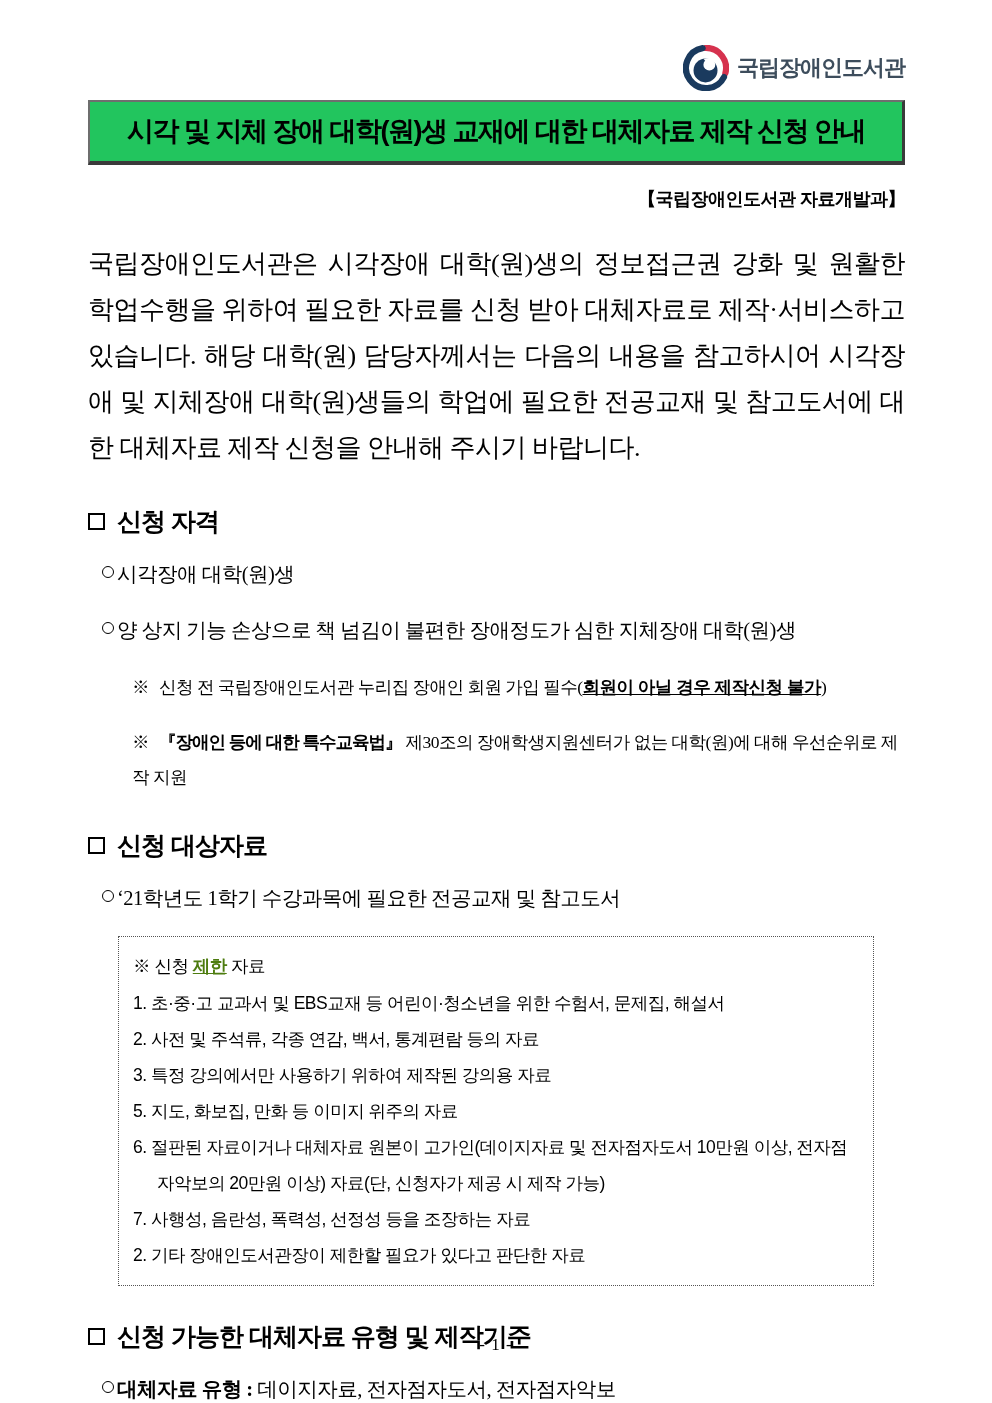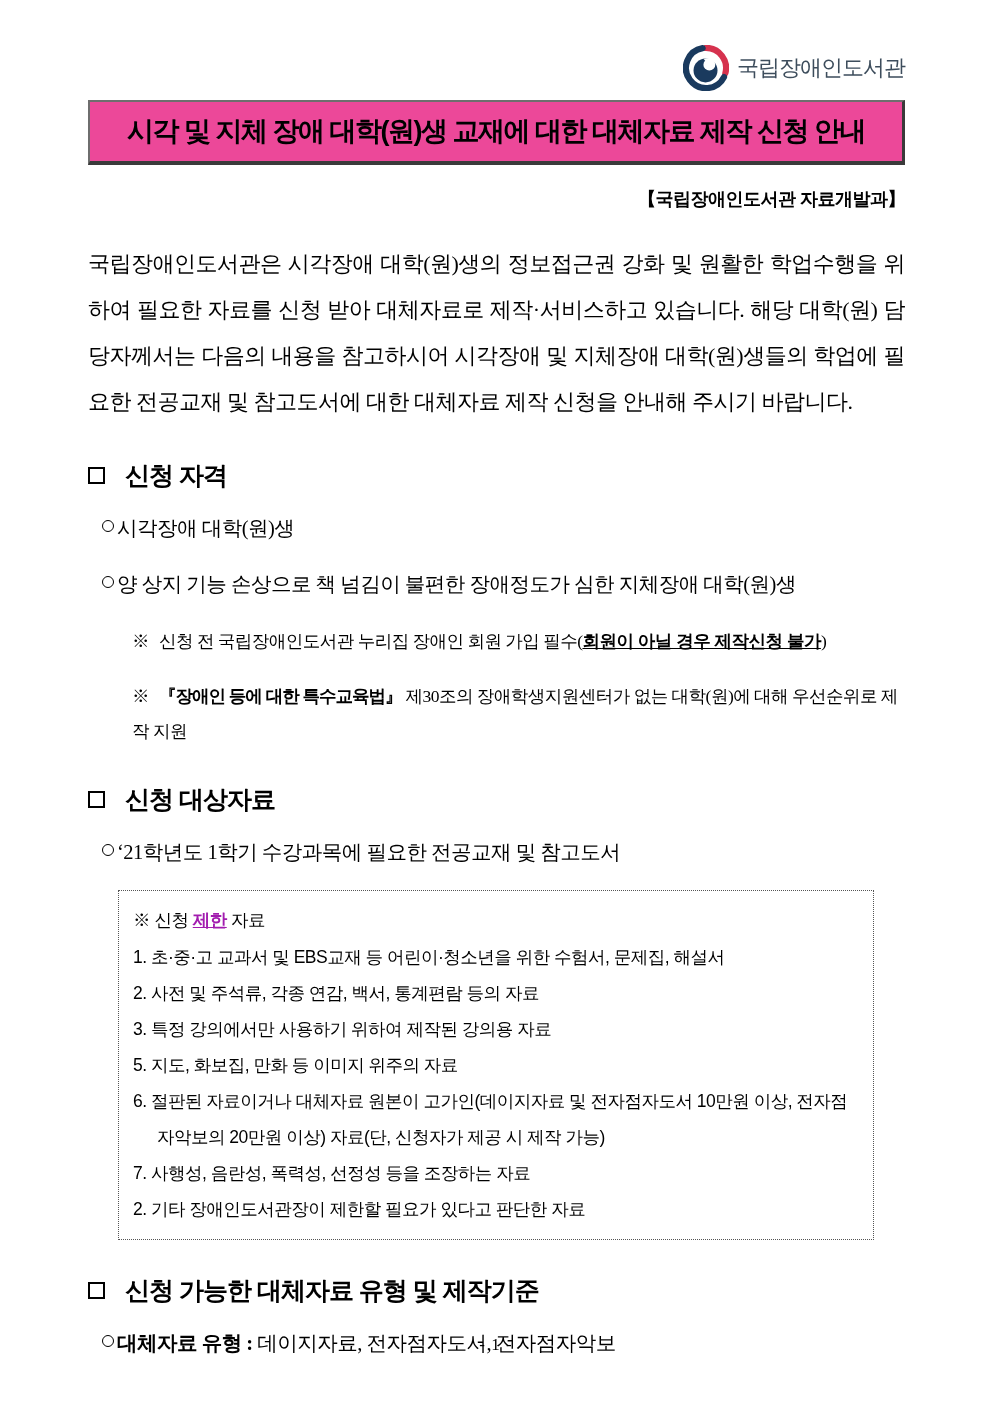--- a/index.html
+++ b/index.html
@@ -9,64 +9,64 @@
     box-sizing:border-box;
     background:#fff;
     padding:42px 87px 0 88px;
     font-family:"Liberation Serif", serif;
     color:#000;
     overflow:hidden;
   }
   
   .logo-row{display:flex;justify-content:flex-end;align-items:center;height:52px;margin-bottom:6px;}
   .logo{display:flex;align-items:center;gap:8px;}
-  .logo-text{font-family:"Liberation Sans",sans-serif;font-weight:normal;font-size:22px;color:#3d4d5c;letter-spacing:-1px;}
+  .logo-text{font-family:"Liberation Sans",sans-serif;font-weight:bold;font-size:22px;color:#3d4d5c;letter-spacing:-1px;}
   
   .banner{
-    background:#ec4899;
+    background:#22c55e;
     border:2px solid #6e6e6e;
     border-right:3px solid #3a3a3a;
     border-bottom:4px solid #3a3a3a;
     text-align:center;
     padding:11px 4px 12px 4px;
   }
   .banner h1{
     margin:0;
     font-family:"Liberation Sans",sans-serif;
     font-size:27px;font-weight:bold;letter-spacing:-1.5px;color:#000;
   }
   .byline{margin-top:22px;text-align:right;font-family:"Liberation Sans",sans-serif;font-weight:bold;font-size:18px;letter-spacing:-0.5px;}
   
   .intro{
     margin:30px 0 0 0;
-    font-size:22px;line-height:46px;text-align:justify;letter-spacing:-0.5px;
+    font-size:26px;line-height:46px;text-align:justify;letter-spacing:-0.5px;
   }
   
-  .sec-head{display:flex;align-items:center;gap:20px;margin-top:34px;}
+  .sec-head{display:flex;align-items:center;gap:12px;margin-top:34px;}
   .sq{width:13px;height:13px;border:2.5px solid #000;flex:0 0 auto;}
   .sec-title{font-family:"Liberation Sans",sans-serif;font-weight:bold;font-size:25px;letter-spacing:-1px;}
   
   .o-item{display:flex;align-items:baseline;gap:3px;margin:16px 0 0 14px;font-size:20.5px;line-height:40px;letter-spacing:-0.5px;}
   .circ{width:10px;height:10px;border:1.8px solid #000;border-radius:50%;flex:0 0 auto;position:relative;top:-3px;}
   
   .note{margin:20px 0 0 44px;font-size:17.5px;line-height:35px;letter-spacing:-0.5px;}
   .note .mark{margin-right:10px;}
   .note .emph{font-family:"Liberation Sans",sans-serif;font-weight:bold;text-decoration:underline;}
   .note .law{font-family:"Liberation Sans",sans-serif;font-weight:bold;letter-spacing:-1px;}
   
   .box{
     margin:18px 0 0 30px;
     width:756px;box-sizing:border-box;
     border:1.5px dotted #555;
     padding:10px 14px 12px 14px;
     font-family:"Liberation Sans",sans-serif;
     font-size:17.5px;letter-spacing:-0.5px;
   }
   .box-head{line-height:38px;}
-  .box-head .red{color:#a21caf;font-weight:bold;text-decoration:underline;}
+  .box-head .red{color:#4d7c0f;font-weight:bold;text-decoration:underline;}
   .box-item{line-height:36px;padding-left:24px;text-indent:-24px;}
   
   .type-label{font-weight:bold;margin-top:20px;}
   .pageno{position:absolute;left:0;right:0;bottom:48px;text-align:center;font-size:17px;letter-spacing:1px;}
 </style>
 </head>
 <body>
 
 <div class="page">
 

